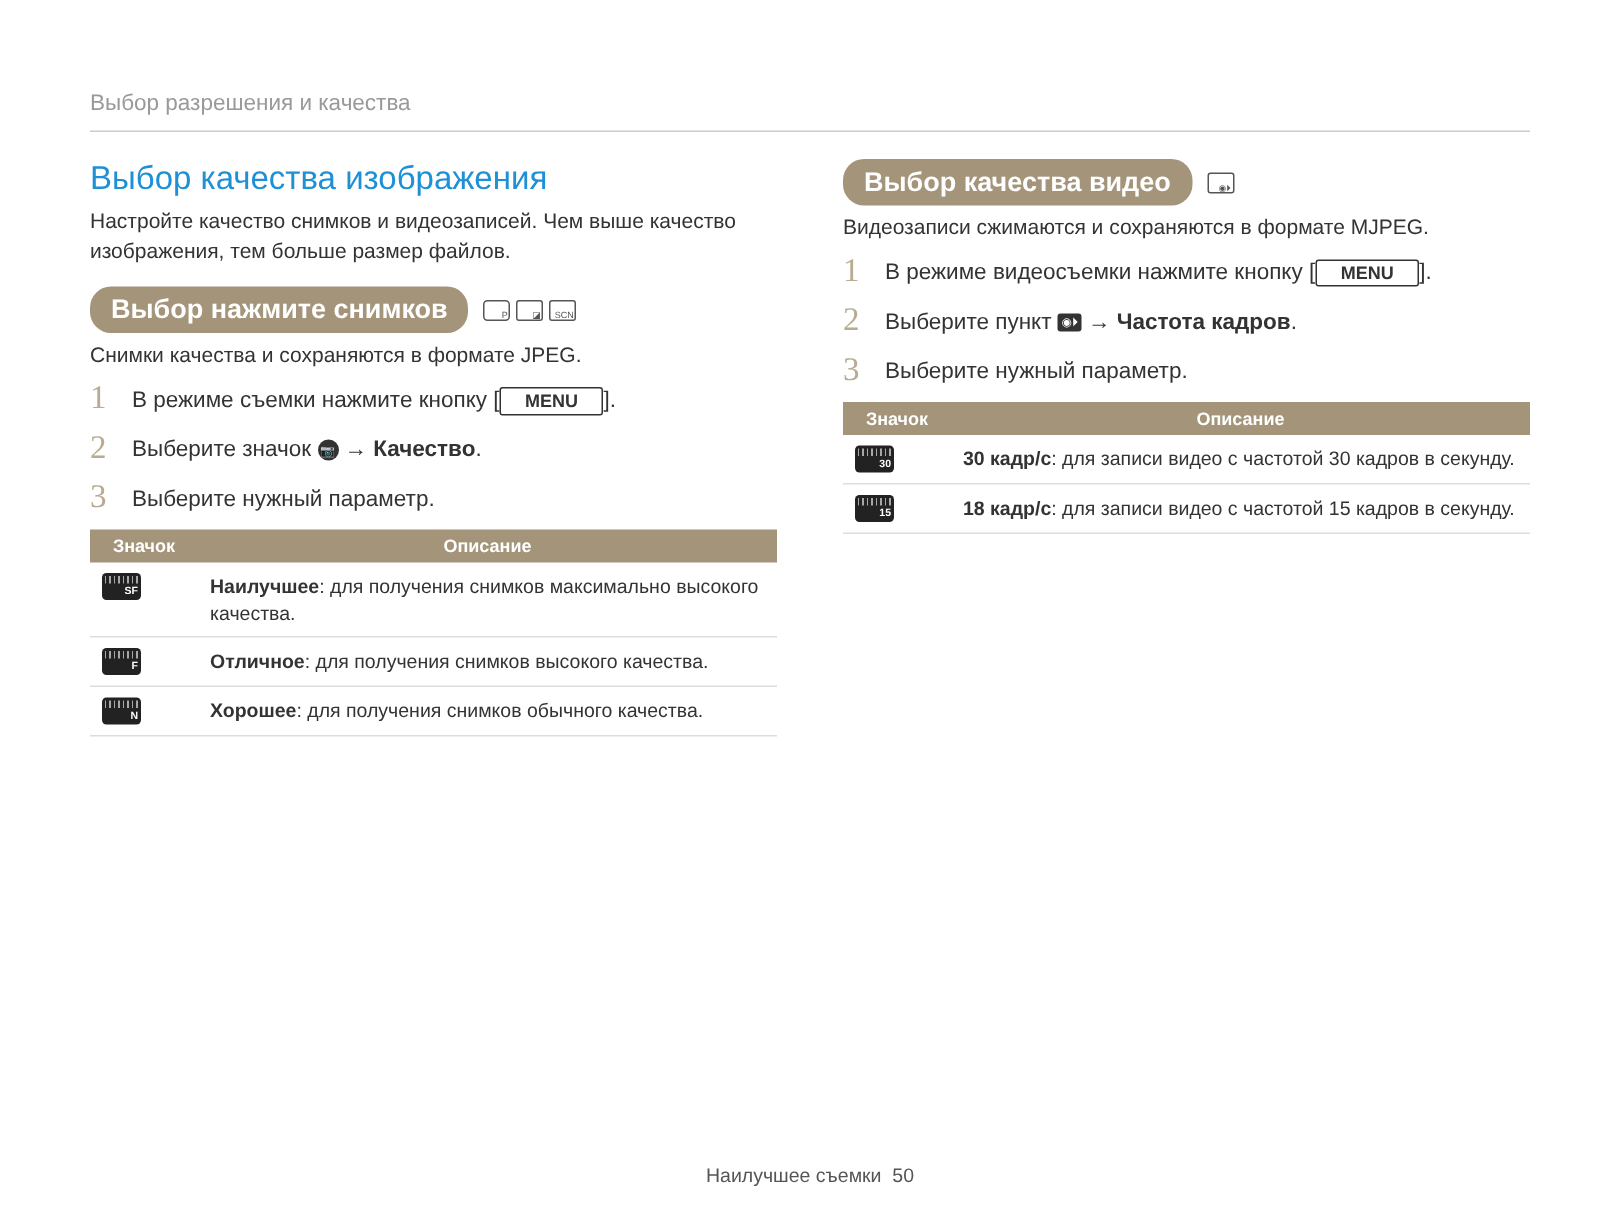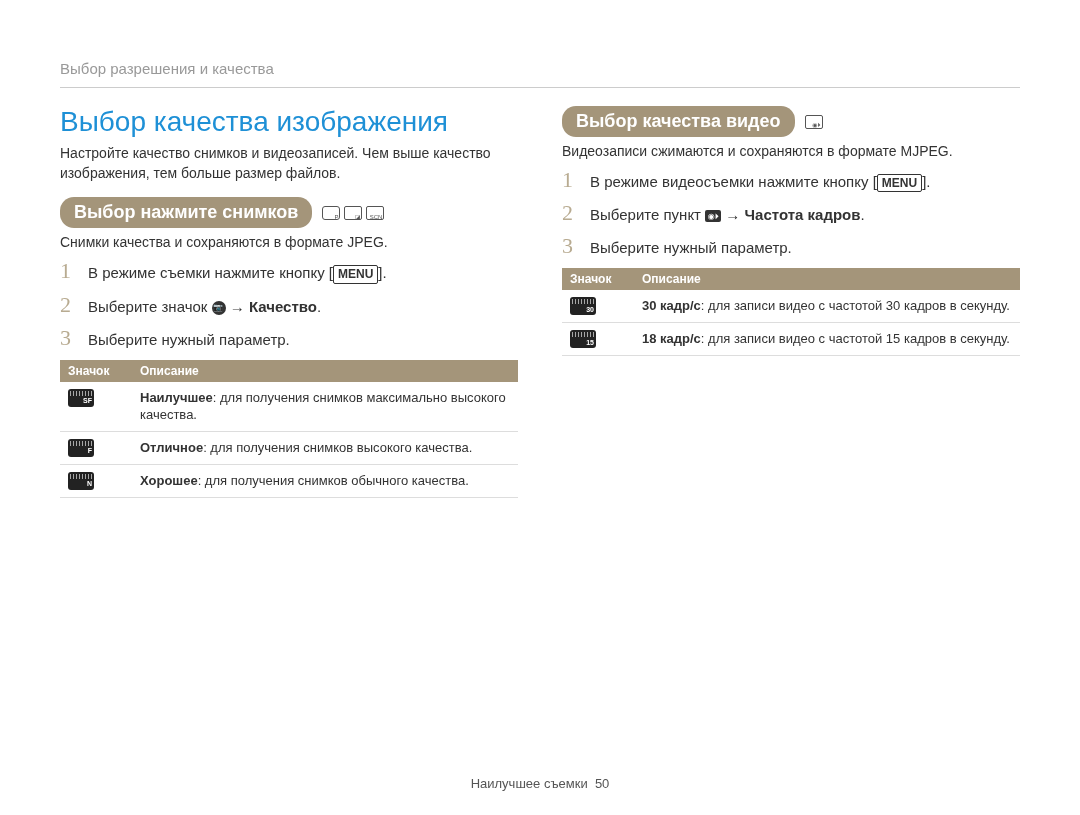--- a/index.html
+++ b/index.html
@@ -28,21 +28,21 @@
   .columns {
     display: flex;
     gap: 44px;
   }
   .col {
     flex: 1;
     min-width: 0;
   }
   h1.section-title {
     color: #1E90D6;
-    font-size: 28px;
+    font-size: 22px;
     font-weight: 500;
     margin: 0 0 6px 0;
   }
   .intro {
     font-size: 14px;
     line-height: 1.4;
     margin-bottom: 14px;
   }
   .pill-row {
     display: flex;
@@ -101,21 +101,21 @@
     font-weight: 300;
     width: 18px;
     font-family: Georgia, serif;
     line-height:1;
     flex-shrink:0;
   }
   .step-text { line-height: 1.4; padding-top:2px; }
   .menu-btn {
     display: inline-block;
     border: 1px solid #333;
-    padding: 0 4px;
+    padding: 0 16px;
     font-size: 12px;
     font-weight: bold;
     border-radius: 2px;
     vertical-align: middle;
   }
   .inline-icon {
     display:inline-flex;
     width:16px; height:12px;
     background:#333;
     border-radius:2px;
@@ -128,21 +128,21 @@
   .inline-icon.round { border-radius:50%; width:14px; height:14px;}
   table.opt {
     width: 100%;
     border-collapse: collapse;
     font-size: 13px;
   }
   table.opt th {
     background: #A4957A;
     color: #fff;
     font-weight: bold;
-    text-align: left;
+    text-align: center;
     padding: 4px 8px;
     font-size:12px;
   }
   table.opt th:first-child { width: 56px;}
   table.opt td {
     padding: 7px 8px;
     border-bottom: 1px solid #ddd;
     vertical-align: top;
     line-height:1.35;
   }

